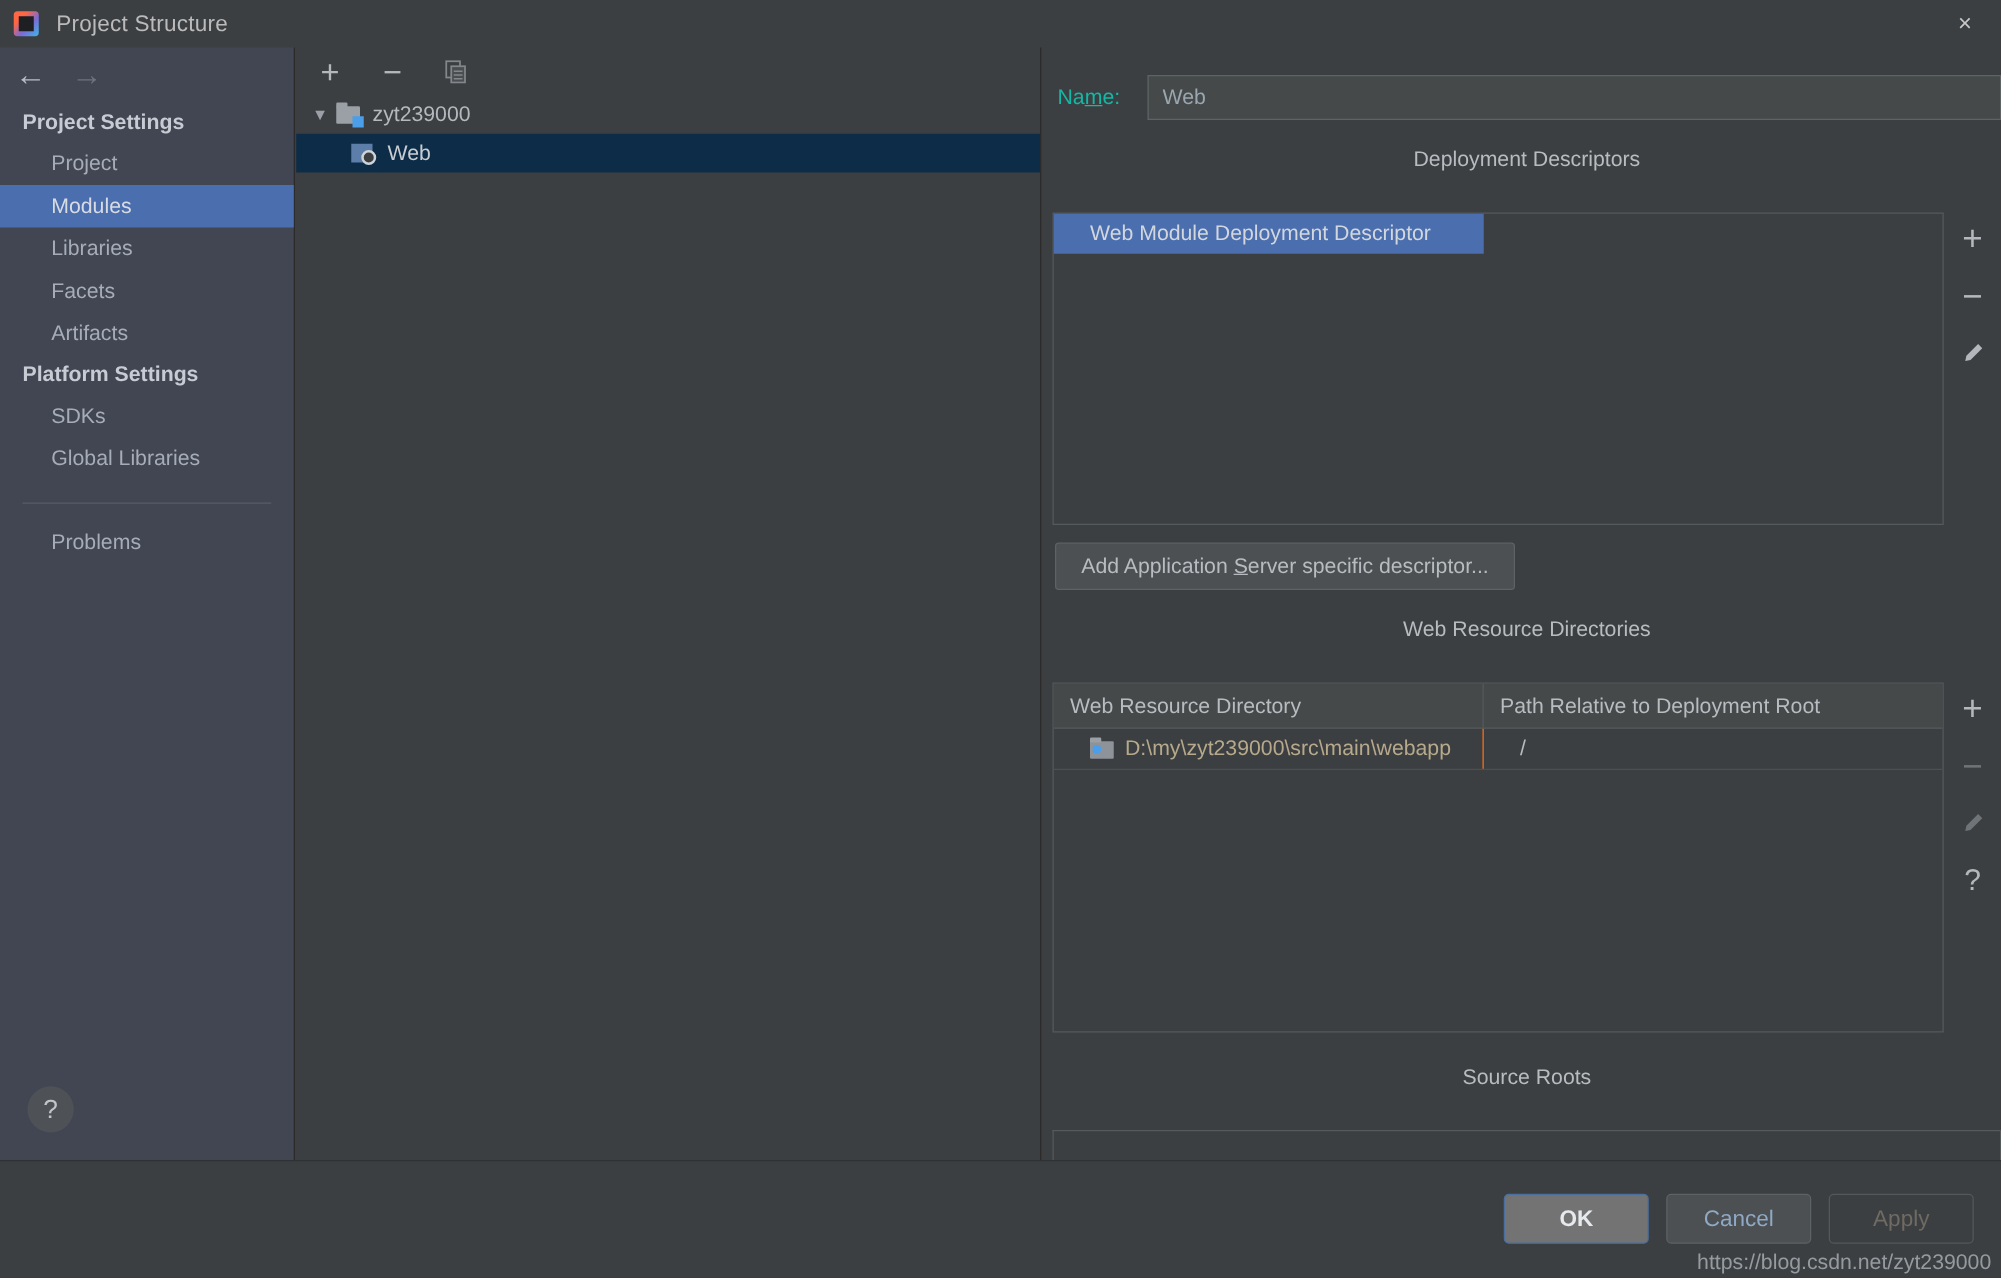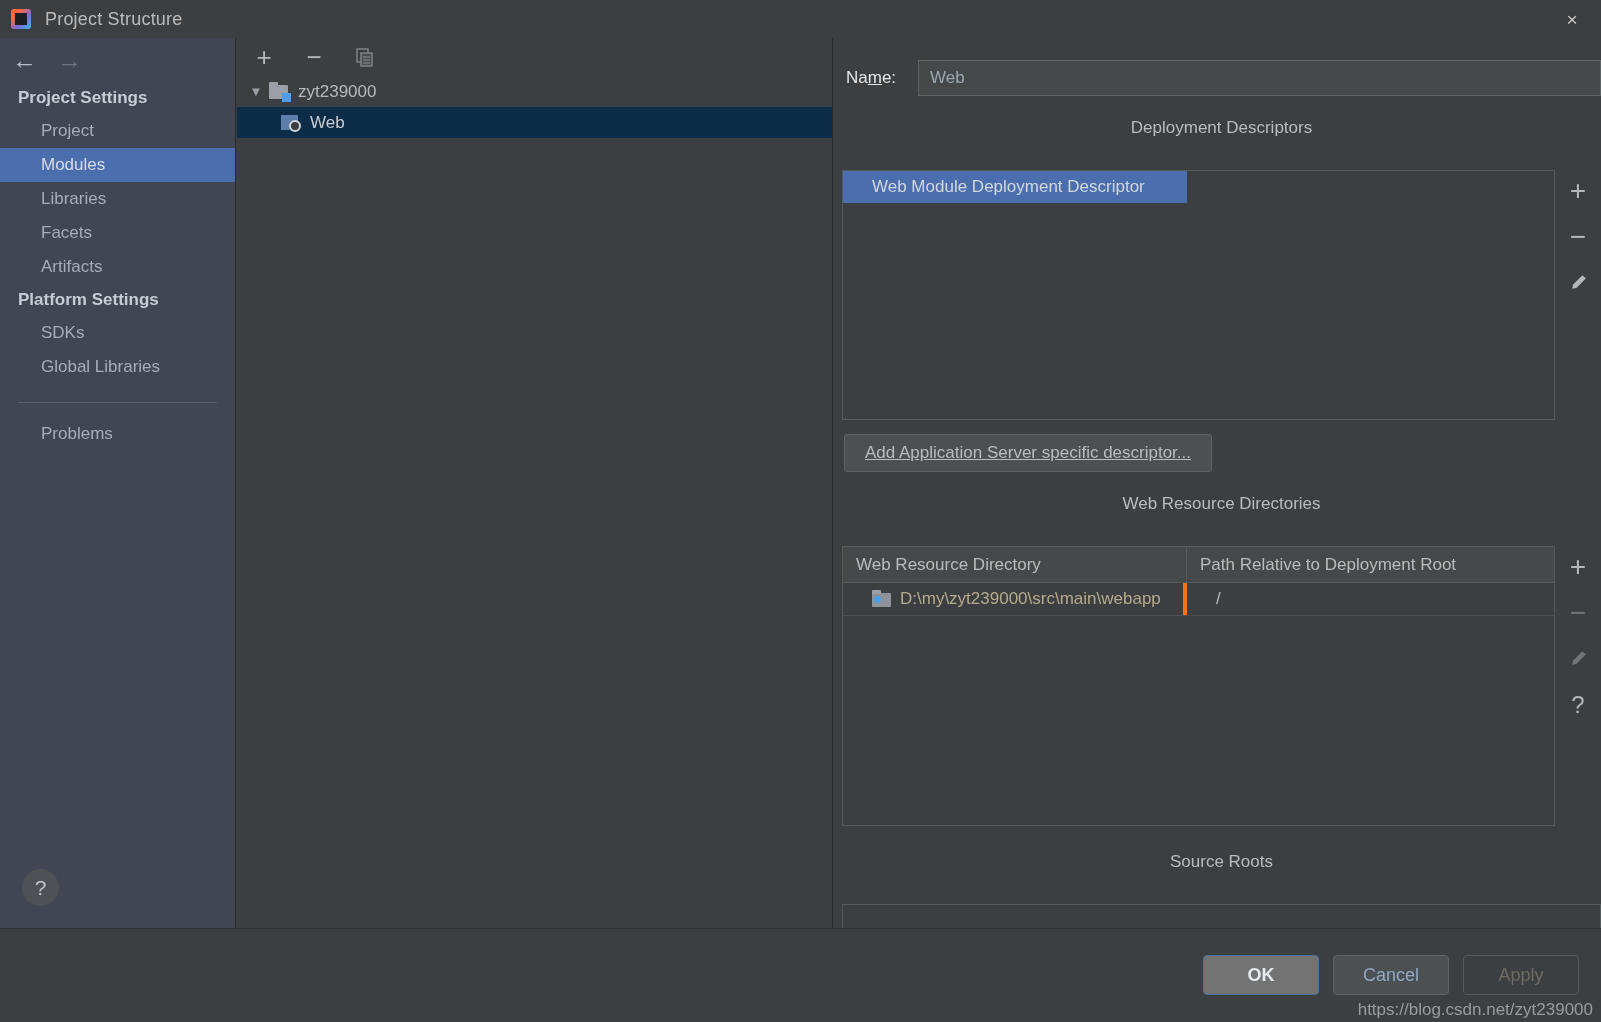--- a/index.html
+++ b/index.html
@@ -100,21 +100,21 @@
 
   
   .rightpanel {
     position: absolute; left: 834px; top: 38px; width: 767px; height: 890px;
     background: #3c3f41;
     overflow: hidden;
   }
   .name-row {
     display: flex; align-items: center; margin: 22px 0 0 0; padding-right: 0;
   }
-  .name-label { font-size: 17px; color: #e5e5e5; margin-left: 12px; width: 72px; }
+  .name-label { font-size: 17px; color: #14b8a6; margin-left: 12px; width: 72px; }
   .name-input {
     flex: 1; height: 36px; background: #45494a; border: 1px solid #5e6364;
     color: #9aa7b0; font-size: 17px; font-family: "Liberation Sans", sans-serif;
     padding: 0 11px; outline: none;
   }
 
   .section-head {
     display: flex; align-items: center; gap: 24px; margin: 22px 0 8px 8px; flex-direction: column;
   }
   .section-title { font-size: 17px; color: #b8bcc0; white-space: nowrap; }
@@ -131,21 +131,21 @@
   .th.c1 { width: 344px; border-right: 1px solid #555a5c; }
   .th.c2 { flex: 1; }
   .tr { display: flex; height: 32px; }
   .td { font-size: 17px; display: flex; align-items: center; padding-left: 29px; overflow: hidden; white-space: nowrap; }
   .td.c1 { width: 344px; }
   .td.c2 { flex: 1; }
   .tr.selected .td.c1 { background: #4b6eaf; color: #d2d7dd; }
   .tr.selected .td.c2 { background: #4b6eaf; color: #d2d7dd; border: 1px solid #8cb2e8; }
   .tr.plain .td { color: #b7a98b; }
   .tr.plain .td.c2 { color: #b8bcc0; }
-  .tr.plain .td.c1 { border-right: 4px solid #f97316; }
+  .tr.plain .td.c1 { border-right: 1px solid #f97316; }
   .tr.plain + .row-underline { height:1px; background:#4c5052; margin-left:0; }
 
   .dir-icon { width: 19px; height: 16px; position: relative; flex: none; margin-right: 9px; }
 
   .side-tools {
     width: 46px; display: flex; flex-direction: column; align-items: center;
     padding-top: 6px; gap: 16px;
   }
   .st {
     width: 30px; height: 30px; display: flex; align-items: center; justify-content: center;
@@ -153,21 +153,21 @@
   }
   .st.dim { color: #6f7478; }
   .st.plus { font-size: 28px; line-height: 1; }
   .st.minus { font-size: 28px; line-height: 1; }
   .st.q { font-size: 24px; line-height: 1; }
 
   .btn-row { margin: 14px 0 0 10px; }
   .ghost-btn {
     height: 38px; background: #4c5052; border: 1px solid #5d6264;
     color: #b8bcc0; font-size: 17px; font-family: "Liberation Sans", sans-serif;
-    padding: 0 20px; border-radius: 3px; text-decoration: underline;
+    padding: 0 20px; border-radius: 3px;
   }
   .ghost-btn u { text-decoration: underline; }
 
   .empty-box {
     margin-left: 8px; border: 1px solid #555a5c; border-bottom: none; height: 40px; background: #3c3f41;
   }
 
   
   .footer {
     position: absolute; left: 0; bottom: 0; width: 1601px; height: 94px;

